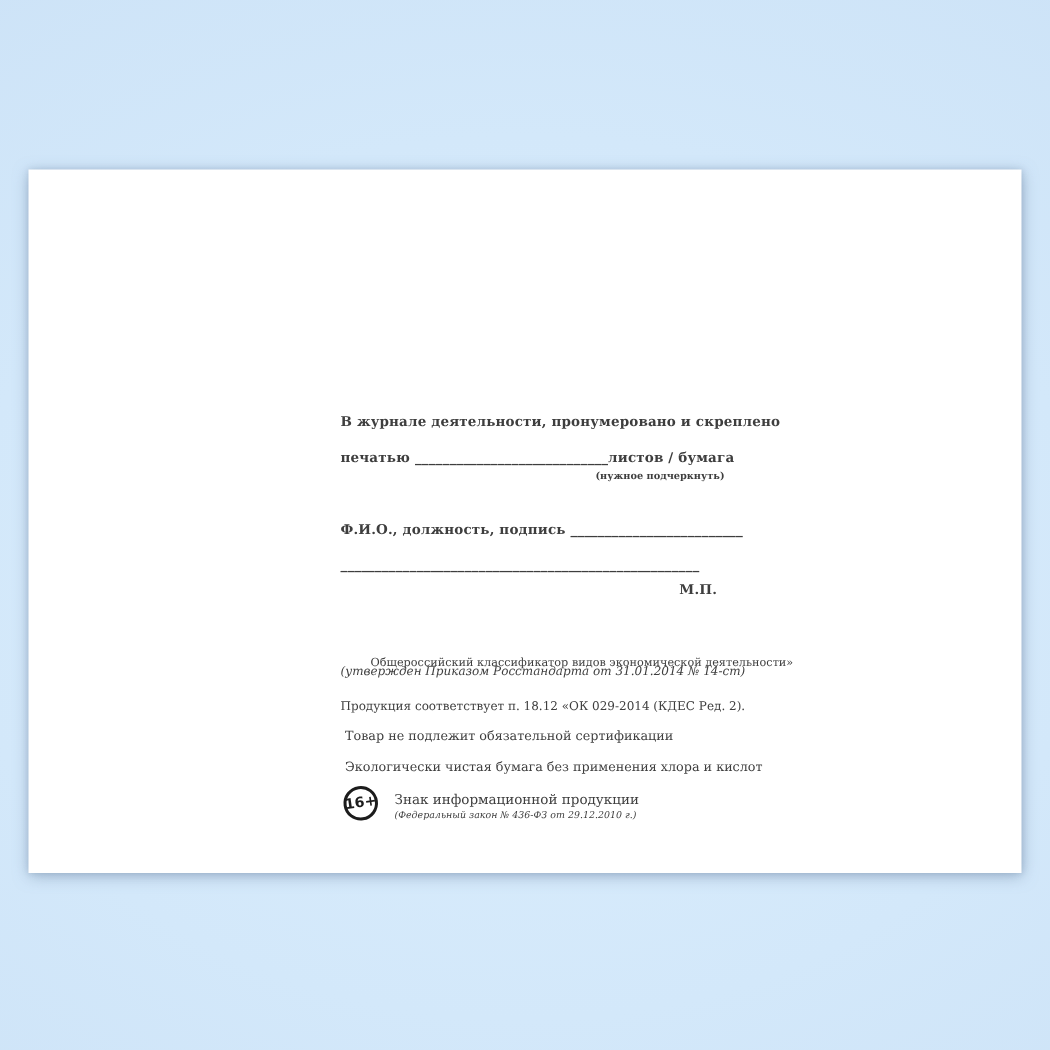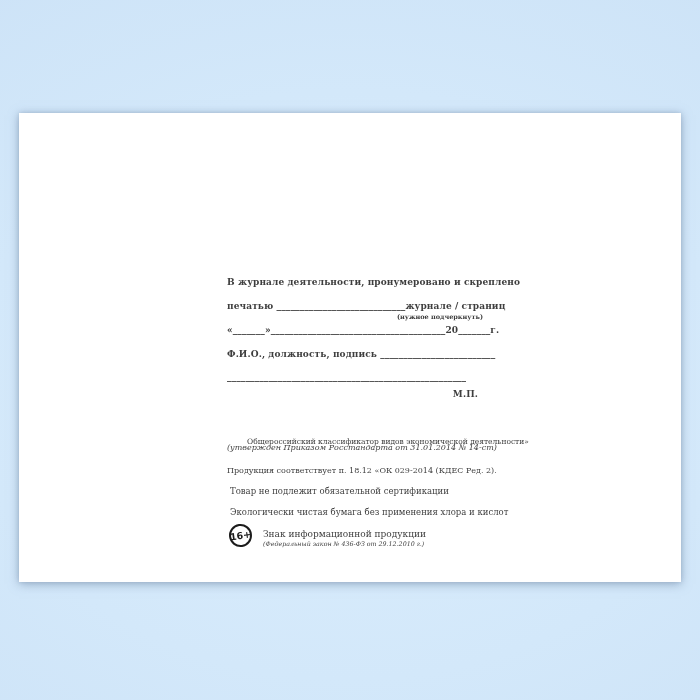--- a/index.html
+++ b/index.html
@@ -57,25 +57,24 @@
 </style>
 </head>
 <body>
 
 <div class="canvas">
   <div class="page">
     <div class="content">
 
       <div class="line l-main l1">В журнале деятельности, пронумеровано и скреплено</div>
 
-      <div class="line l-main l2"><span>печатью </span><span>____________________________</span><span>журнале / страниц</span></div>
+      <div class="line l-main l2"><span>печатью </span><span>____________________________</span><span>листов / бумага</span></div>
 
       <div class="line l2note">(нужное подчеркнуть)</div>
 
-      <div class="line l-main l3">«_______»______________________________________20_______г.</div>
 
       <div class="line l-main l4"><span>Ф.И.О., должность, подпись </span><span>_________________________</span></div>
 
       <div class="line l-main l5">____________________________________________________</div>
 
       <div class="line l-main l6">М.П.</div>
 
       <div class="line c1">Продукция соответствует п. 18.12 «ОК 029-2014 (КДЕС Ред. 2).</div>
       <div class="line c2">Общероссийский классификатор видов экономической деятельности»</div>
       <div class="line c3">(утвержден Приказом Росстандарта от 31.01.2014 № 14-ст)</div>

